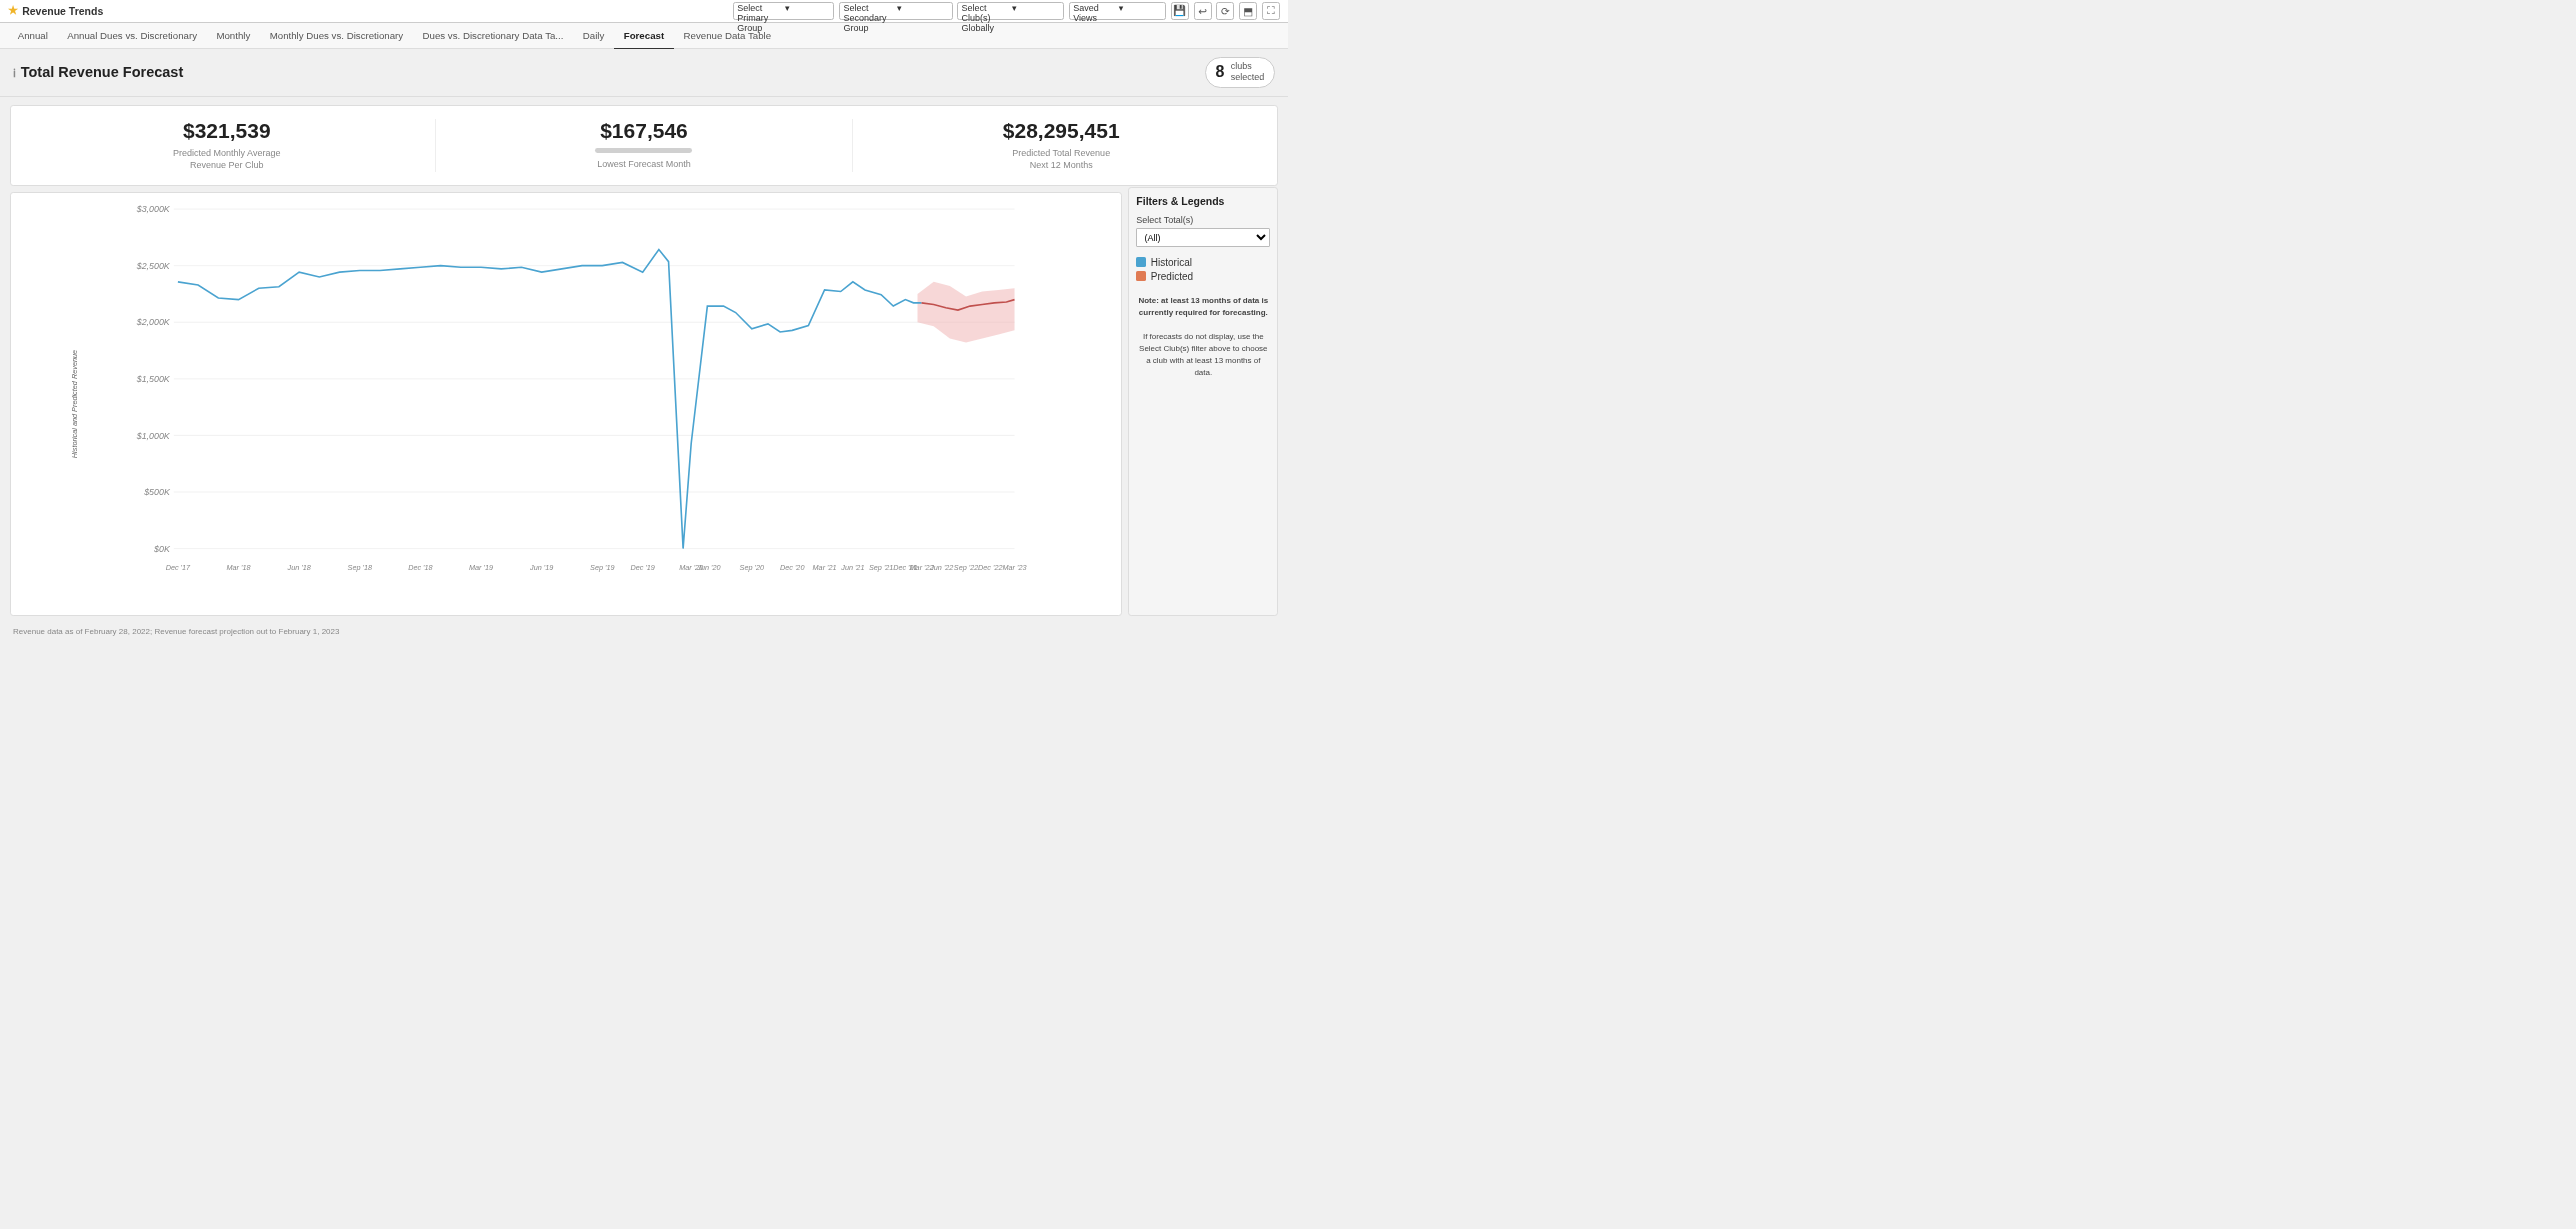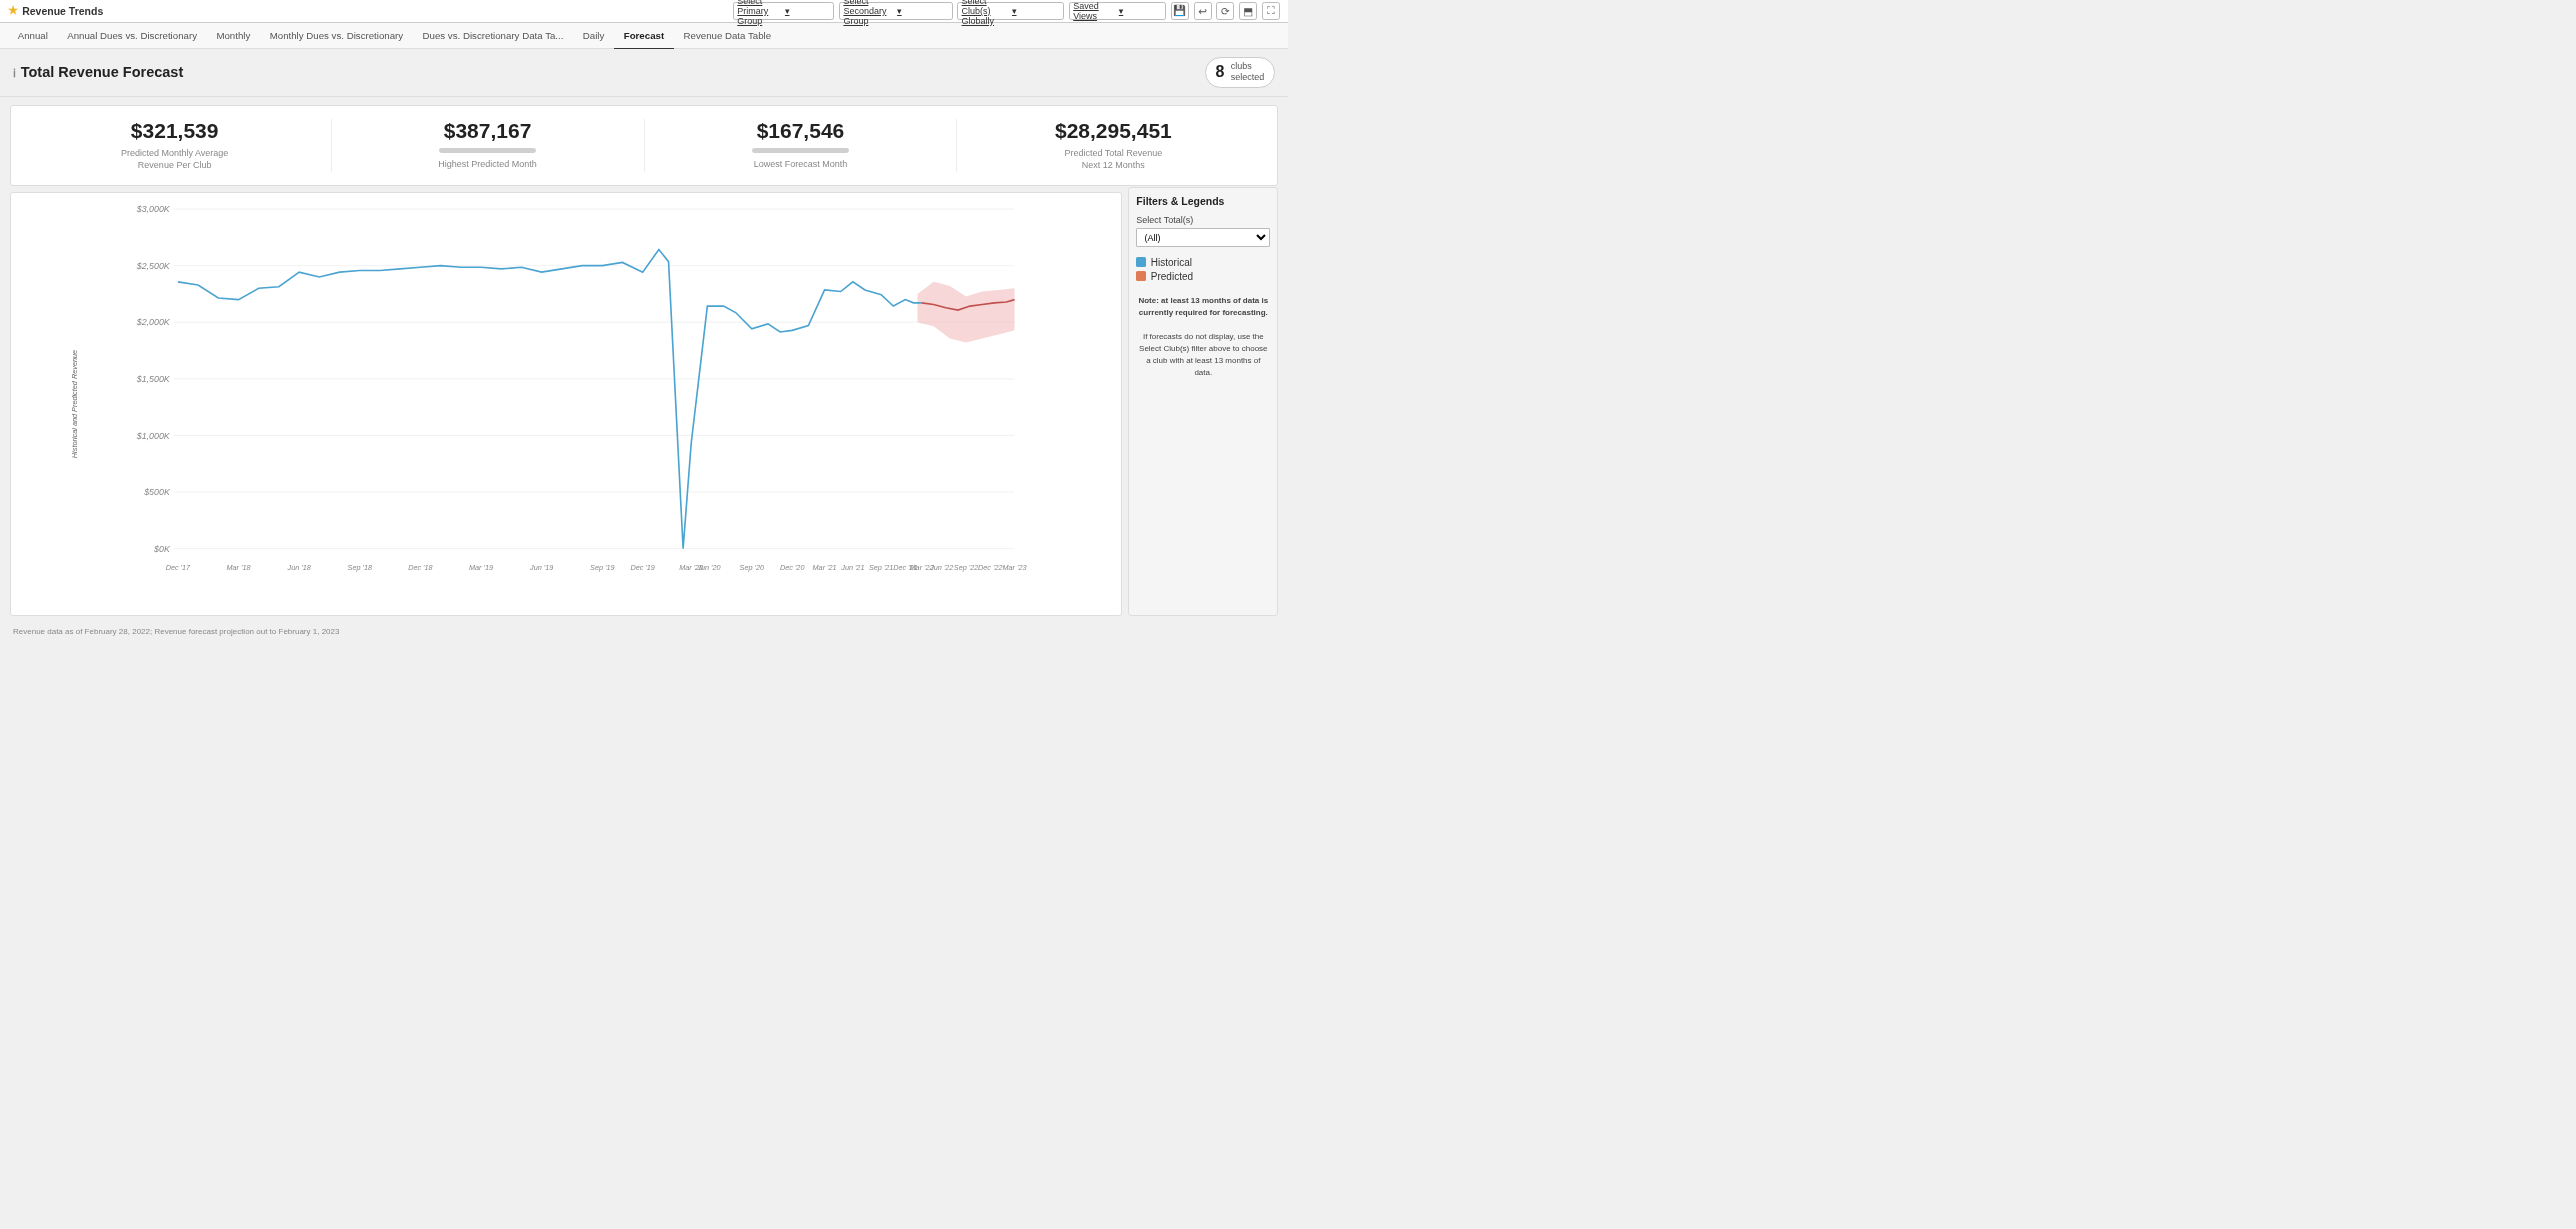--- a/index.html
+++ b/index.html
@@ -10,21 +10,21 @@
       display: flex; align-items: center; background: #fff;
       border-bottom: 0.8px solid #ccc; padding: 0 8px; height: 22.6px;
     }
     .top-bar-title { font-size: 10.5px; font-weight: 600; display: flex; align-items: center; gap: 4px; flex: 1; }
     .star-icon { color: #f0b429; font-size: 11.3px; }
     .top-bar-controls { display: flex; gap: 4.8px; align-items: center; }
     .top-bar select, .top-bar-dropdown {
       height: 18px; font-size: 9px; border: 0.8px solid #bbb; border-radius: 2.4px;
       background: #fff; padding: 0 3.2px; cursor: pointer;
     }
-    .top-bar-dropdown { display: flex; align-items: center; gap: 2.4px; min-width: 97px; text-decoration: underline; }
+    .top-bar-dropdown { display: flex; gap: 2.4px; min-width: 97px; }
     .top-bar-dropdown span { flex: 1; }
     .top-bar-btn {
       width: 18px; height: 18px; background: #fff; border: 0.8px solid #bbb;
       border-radius: 2.4px; cursor: pointer; display: flex; align-items: center; justify-content: center;
       font-size: 10.5px; color: #555;
     }
 
     
     .tab-bar {
       display: flex; align-items: center; background: #f8f8f8;
@@ -151,25 +151,20 @@
   <div class="clubs-badge">
     <span class="num">8</span>
     <span class="label">clubs<br>selected</span>
   </div>
 </div>
 
 <div class="stats-row">
   <div class="stat-item">
     <div class="stat-value">$321,539</div>
     <div class="stat-label">Predicted Monthly Average<br>Revenue Per Club</div>
-  </div>
-  <div class="stat-item">
-    <div class="stat-value">$387,167</div>
-    <div class="stat-bar"></div>
-    <div class="stat-label">Highest Predicted Month</div>
   </div>
   <div class="stat-item">
     <div class="stat-value">$167,546</div>
     <div class="stat-bar"></div>
     <div class="stat-label">Lowest Forecast Month</div>
   </div>
   <div class="stat-item">
     <div class="stat-value">$28,295,451</div>
     <div class="stat-label">Predicted Total Revenue<br>Next 12 Months</div>
   </div>

